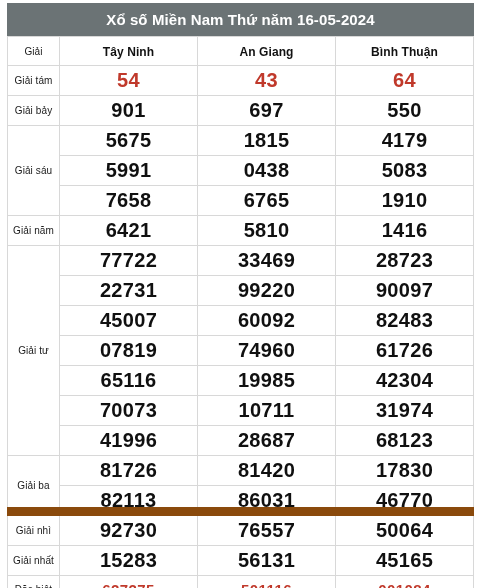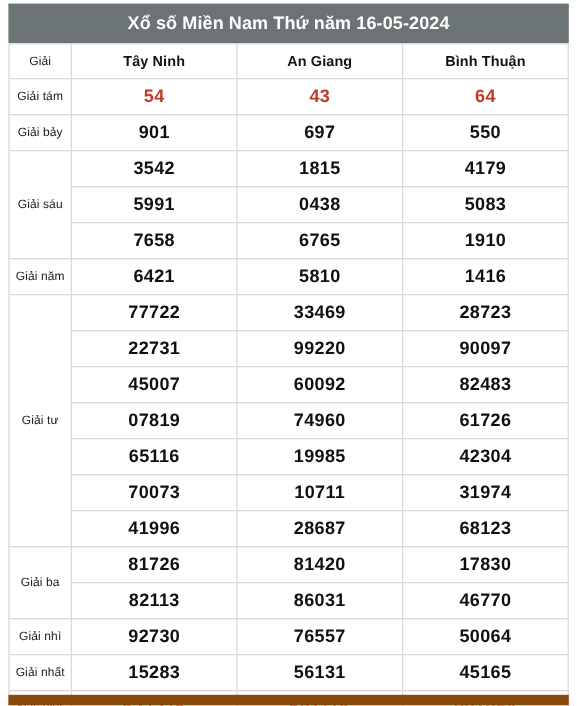--- a/index.html
+++ b/index.html
@@ -11,21 +11,21 @@
     width: 481px;
     height: 588px;
     background: #ffffff;
     font-family: "Liberation Sans", "DejaVu Sans", sans-serif;
     overflow: hidden;
   }
 
   #lottery-page {
     position: relative;
     width: 481px;
-    height: 588px;
+    height: 516px;
     background: #ffffff;
     box-sizing: border-box;
   }
 
   
   .title-bar {
     position: absolute;
     left: 7px;
     top: 3px;
     width: 467px;
@@ -79,21 +79,21 @@
   .prov-head td { height: 28px; }
   .prov-name {
     font-size: 12px;
     font-weight: bold;
     color: #121212;
     letter-spacing: 0.1px;
   }
 
   
   .num {
-    font-size: 15px;
+    font-size: 20px;
     font-weight: bold;
     color: #101010;
     letter-spacing: 0.3px;
   }
   .num.red { color: #c0392b; }
   .num.special {
     font-size: 15px;
     color: #c0392b;
     letter-spacing: 0.4px;
   }
@@ -142,21 +142,21 @@
           <td><span class="num red">64</span></td>
         </tr>
         <tr class="data-row">
           <td class="lbl" rowspan="1">Giải bảy</td>
           <td><span class="num">901</span></td>
           <td><span class="num">697</span></td>
           <td><span class="num">550</span></td>
         </tr>
         <tr class="data-row">
           <td class="lbl" rowspan="3">Giải sáu</td>
-          <td><span class="num">3542</span></td>
+          <td><span class="num">5675</span></td>
           <td><span class="num">1815</span></td>
           <td><span class="num">4179</span></td>
         </tr>
         <tr class="data-row">
           <td><span class="num">5991</span></td>
           <td><span class="num">0438</span></td>
           <td><span class="num">5083</span></td>
         </tr>
         <tr class="data-row">
           <td><span class="num">7658</span></td>

